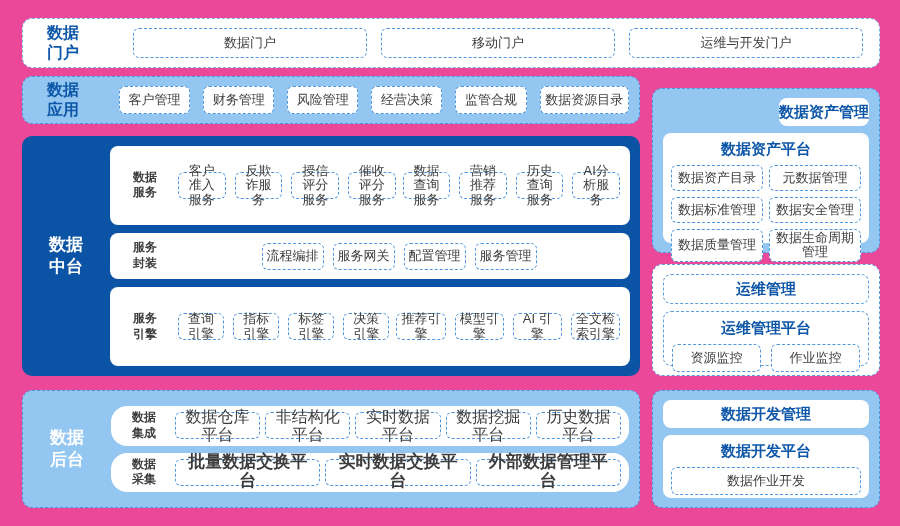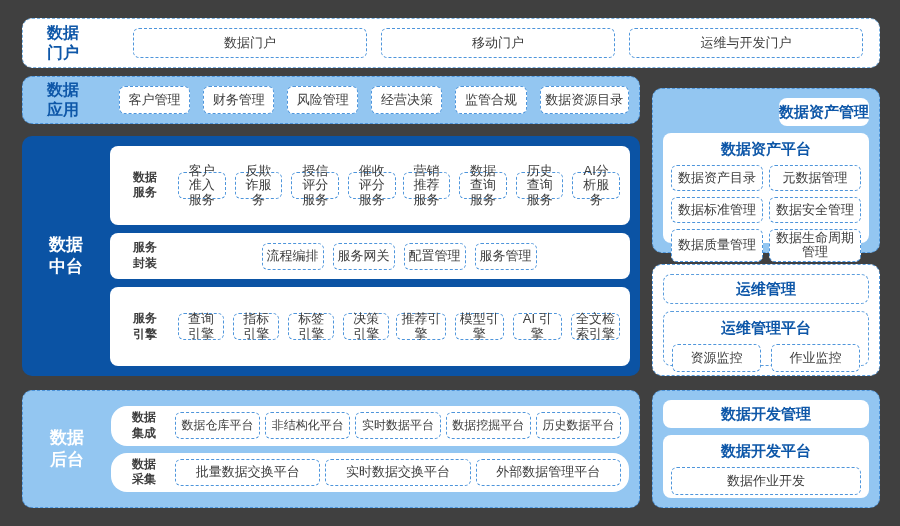--- a/index.html
+++ b/index.html
@@ -1,17 +1,17 @@
 <!DOCTYPE html>
 <html><head>
 <meta charset="utf-8">
 <style>
   html,body { margin:0; padding:0; background:#ffffff; }
   .canvas {
-    position:relative; width:900px; height:526px; background:#404040;
+    position:relative; width:900px; height:526px; background:#ec4899;
     font-family:"Liberation Sans", sans-serif; overflow:hidden;
   }
   .sec { position:absolute; box-sizing:border-box; border-radius:10px; }
 
   
   .row-label {
     width:36px; text-align:center; word-break:break-all; line-height:1.25;
     font-size:16px; font-weight:bold; color:#0E57A8; flex:none;
   }
   .pill {
@@ -62,22 +62,22 @@
   .prow .pill { flex:1; height:27px; }
 
   
   .backend {
     left:22px; top:390px; width:618px; height:118px; background:#93C6F1;
     border:1px dashed #4E95DB; display:flex; align-items:center;
   }
   .backend .mid-cards { padding:9px 10px 9px 0; gap:7px; }
   .bcard { background:#ffffff; border-radius:16px; flex:1; display:flex; align-items:center; padding:4px 8px; gap:8px; }
   .bcard .prow { flex:1; gap:5px; }
-  .bcard .pill { font-size:12px; height:27px; }
-  .bcard.collect .pill { font-size:13px; }
+  .bcard .pill { font-size:16px; height:27px; }
+  .bcard.collect .pill { font-size:17px;font-weight:bold; }
 
   
   .rsec { left:652px; width:228px; display:flex; flex-direction:column; gap:7px; padding:9px 10px; }
   .rsec.fill { background:#93C6F1; border:1px dashed #4E95DB; }
   .rsec.line { background:#ffffff; border:1px dashed #5B9DDD; }
   .asset { top:88px; height:165px;align-items:flex-end; }
   .ops   { top:264px; height:112px; }
   .dev   { top:390px; height:118px; }
   .rbar {
     height:28px; flex:none; border-radius:8px; display:flex; align-items:center; justify-content:center;
@@ -128,22 +128,22 @@
       <div class="mcard two">
         <div class="card-label">数据服务</div>
         <div class="rows">
           <div class="prow">
             <div class="pill">客户准入服务</div>
             <div class="pill">反欺诈服务</div>
             <div class="pill">授信评分服务</div>
             <div class="pill">催收评分服务</div>
           </div>
           <div class="prow">
+            <div class="pill">数据查询服务</div>
             <div class="pill">营销推荐服务</div>
-            <div class="pill">数据查询服务</div>
             <div class="pill">历史查询服务</div>
             <div class="pill">AI分析服务</div>
           </div>
         </div>
       </div>
 
       <div class="mcard one">
         <div class="card-label">服务封装</div>
         <div class="rows">
           <div class="prow">

